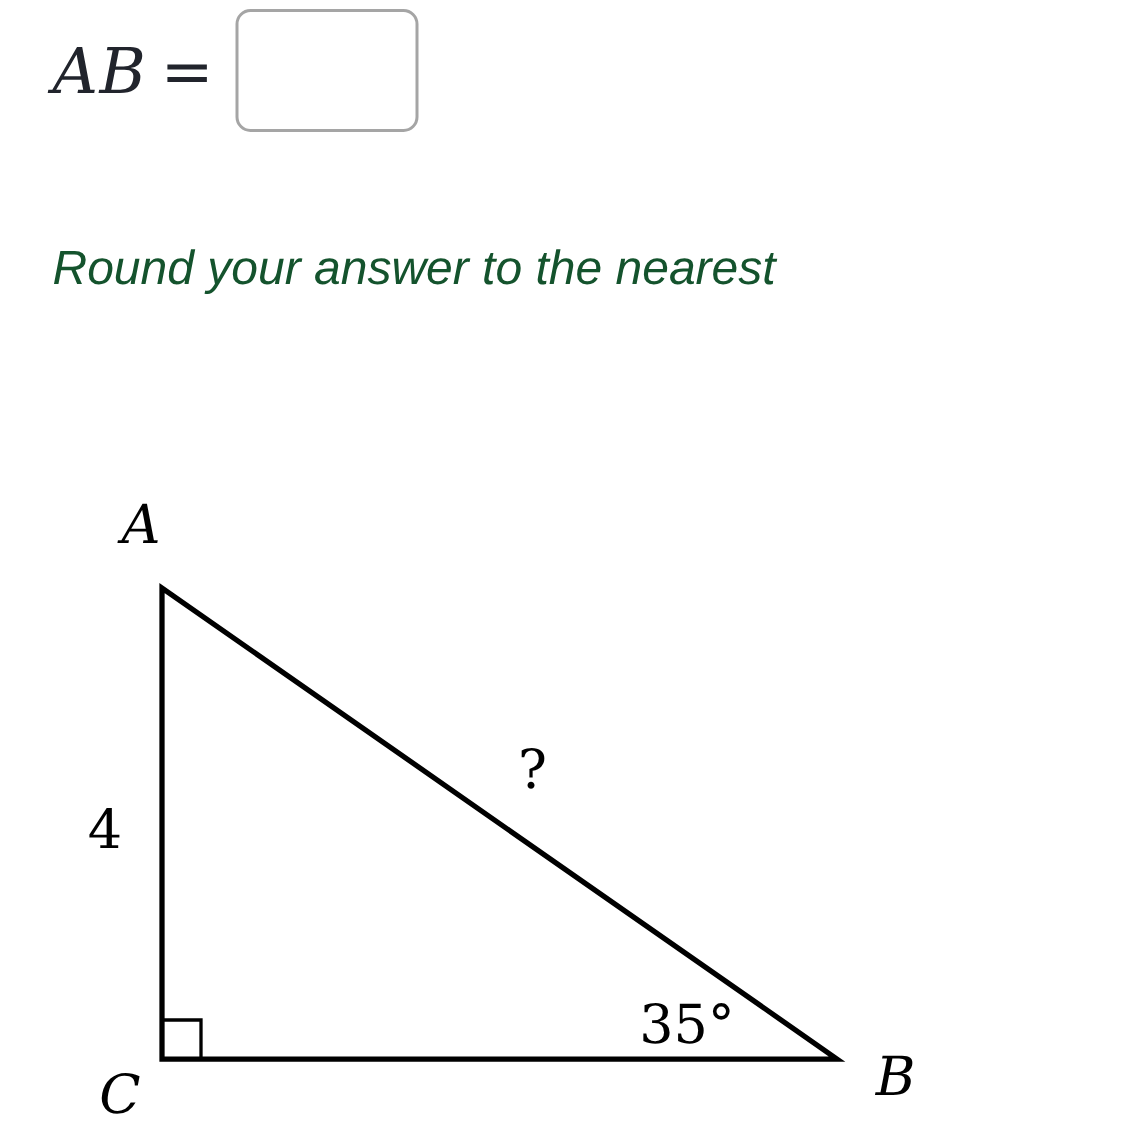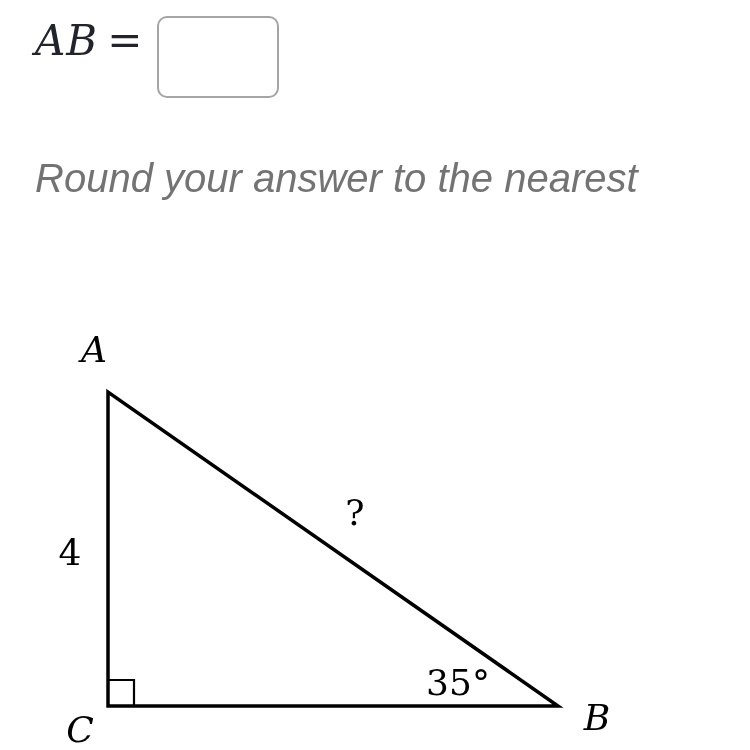--- a/index.html
+++ b/index.html
@@ -11,24 +11,24 @@
     position: relative;
     width: 750px;
     height: 750px;
     background: #ffffff;
     overflow: hidden;
     font-family: "Liberation Sans", sans-serif;
   }
   .equation-row {
     position: absolute;
     left: 35px;
-    top: 16px;
+    top: 1px;
     height: 92px;
     display: flex;
-    align-items: flex-start;
+    align-items: center;
   }
   .math-var {
     font-family: "DejaVu Serif", serif;
     font-style: italic;
     font-size: 42px;
     color: #21242c;
     letter-spacing: 1px;
   }
   .math-eq {
     font-family: "DejaVu Serif", serif;
@@ -50,23 +50,23 @@
     padding: 0 10px;
     box-sizing: border-box;
     outline: none;
   }
   .instruction {
     position: absolute;
     left: 35px;
     top: 153px;
     font-family: "Liberation Sans", sans-serif;
     font-style: italic;
-    font-size: 40px;
+    font-size: 32px;
     line-height: 50px;
-    color: #737373;
+    color: #14532d;
   }
   .instruction .line {
     display: block;
   }
   .triangle-svg {
     position: absolute;
     left: 0;
     top: 330px;
   }
   .svg-vertex-label {

